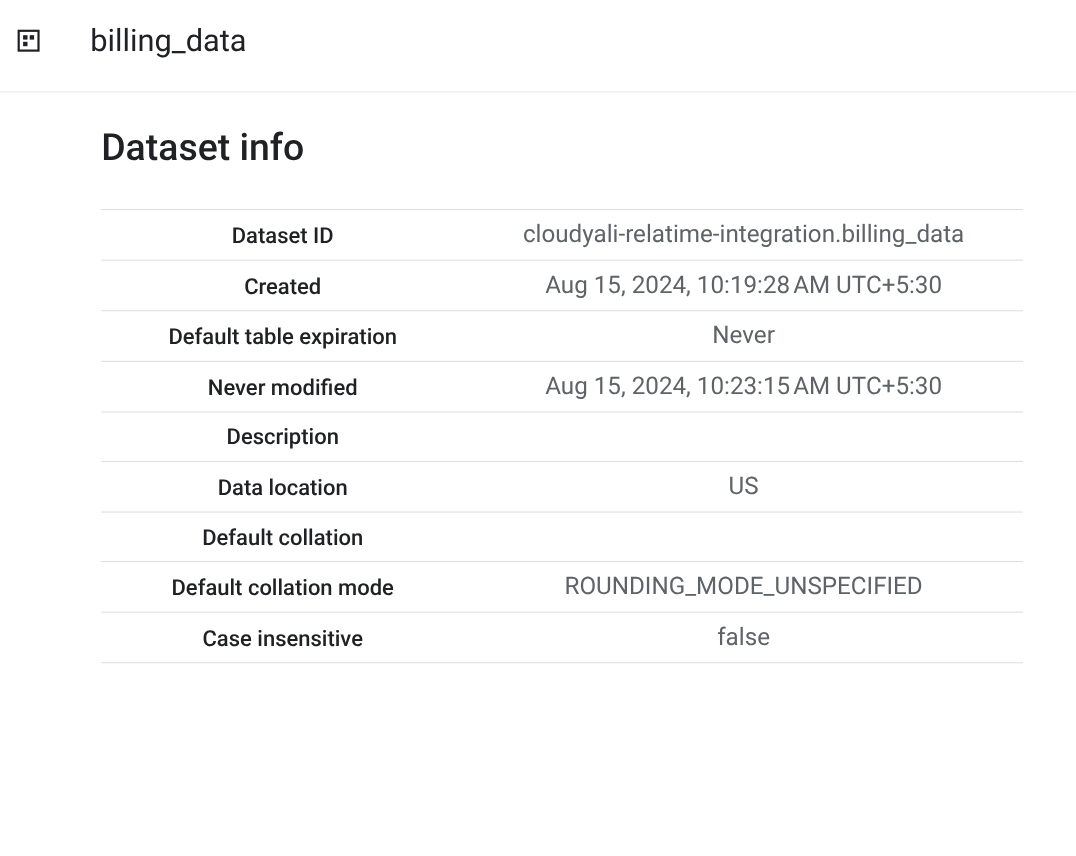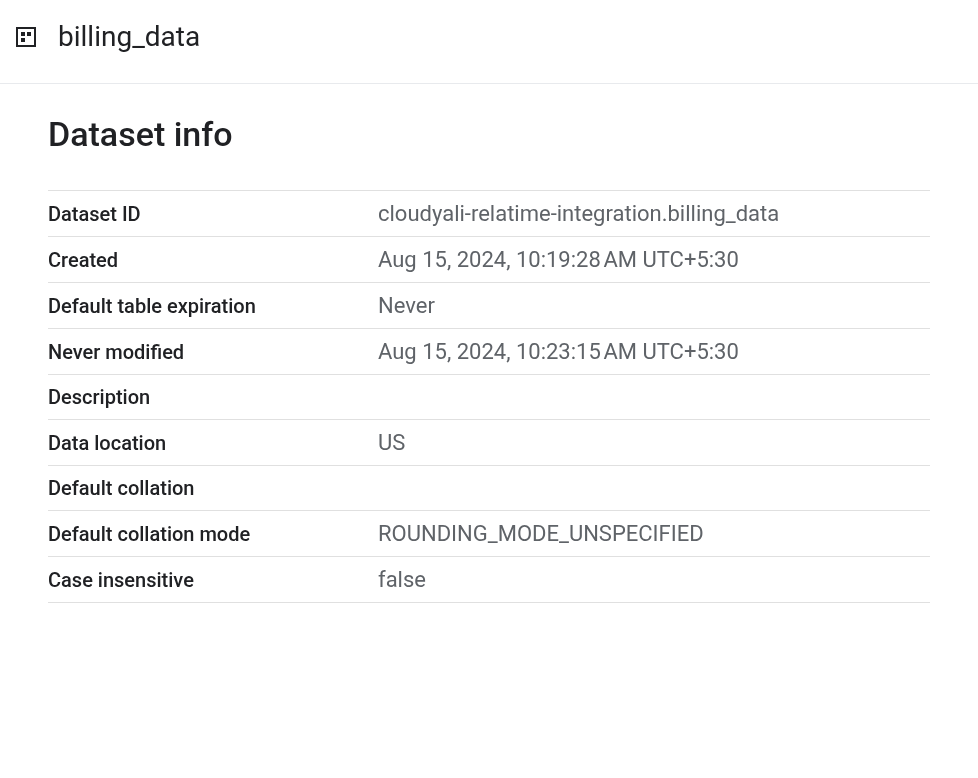--- a/index.html
+++ b/index.html
@@ -13,45 +13,47 @@
     color: #202124;
     width: 978px;
     height: 778px;
     overflow: hidden;
   }
   .header {
     display: flex;
     align-items: center;
     padding: 20px 14px 30px 14px;
     border-bottom: 1px solid #e8eaed;
-    gap: 20px;
+    gap: 44px;
   }
   .header-icon {
     width: 24px;
     height: 24px;
     flex-shrink: 0;
   }
   .header-title {
     font-size: 28px;
     font-weight: 400;
     color: #202124;
     letter-spacing: 0;
   }
   .content {
     padding: 30px 48px 0 48px;
+    margin-left: 44px;
   }
   .section-title {
     font-size: 34px;
     font-weight: 500;
     color: #202124;
     margin-bottom: 36px;
   }
   .info-table {
     width: 100%;
     border-collapse: collapse;
+    text-align: center;
   }
   .info-row {
     border-top: 1px solid #e0e0e0;
   }
   .info-row:last-child {
     border-bottom: 1px solid #e0e0e0;
   }
   .info-label {
     padding: 10px 0;
     font-size: 20px;

